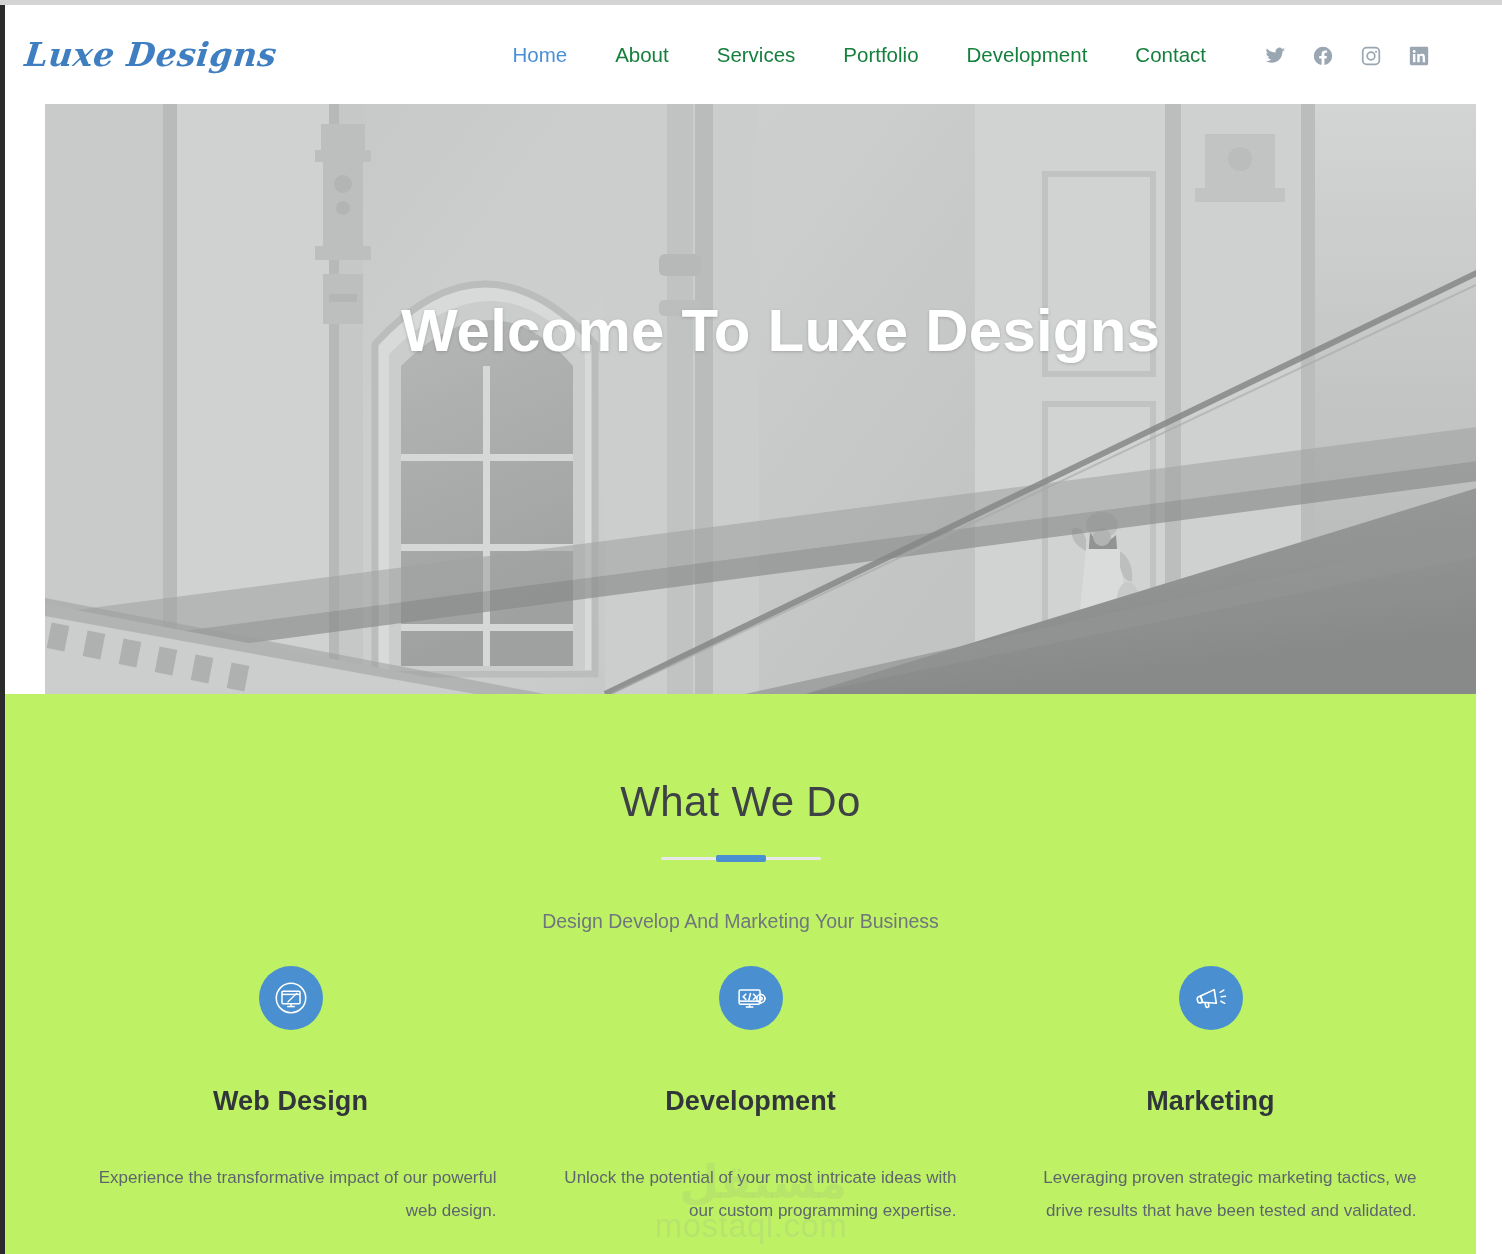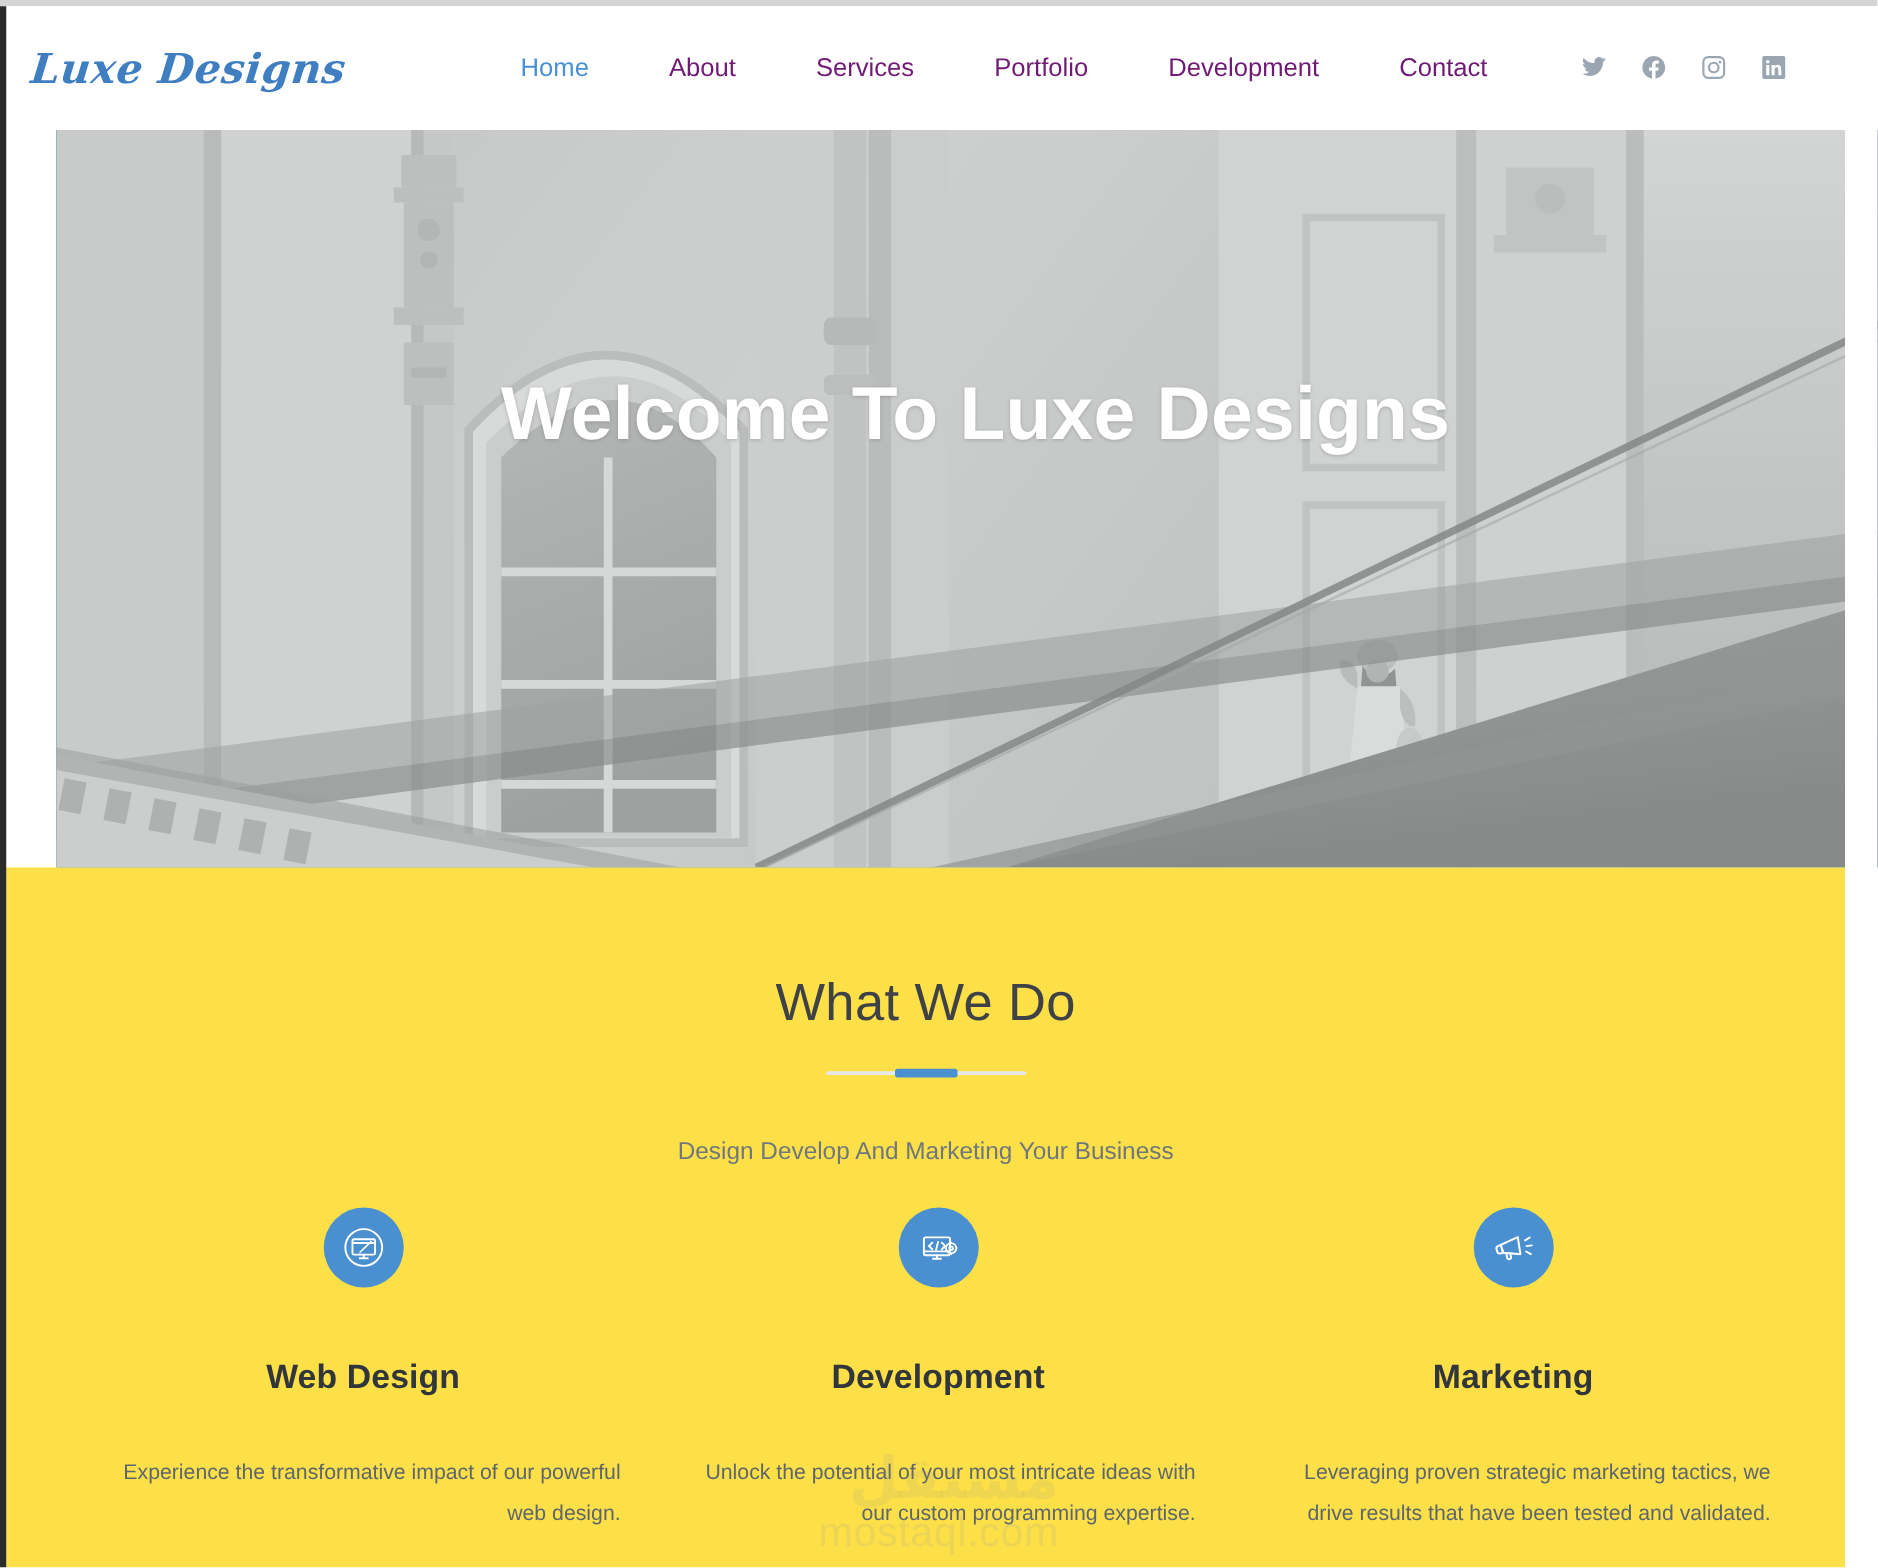--- a/index.html
+++ b/index.html
@@ -61,28 +61,28 @@
     font-weight: 700;
     font-size: 33px;
     letter-spacing: 0.5px;
     color: #3f7fc1;
     transform: skewX(-6deg);
     white-space: nowrap;
   }
 
   .nav {
     display: flex;
-    align-items: flex-start;
+    align-items: flex-end;
     margin-left: auto;
     margin-right: 46px;
-    gap: 16px;
+    gap: 0;
   }
   .nav-link {
     font-size: 20.5px;
-    color: #701a75;
+    color: #15803d;
     padding: 0 24px;
     white-space: nowrap;
     cursor: pointer;
     text-decoration: none;
   }
   .nav-link.active { color: #4a90d9; }
 
   .socials {
     display: flex;
     align-items: center;
@@ -155,21 +155,21 @@
     letter-spacing: 2.6px;
     cursor: pointer;
   }
 
   
   .services {
     position: absolute;
     top: 694px; left: 5px;
     width: 1471px;
     height: 560px;
-    background: #fde047;
+    background: #bef264;
     text-align: center;
   }
   .section-title {
     margin-top: 84px;
     font-size: 42px;
     font-weight: 500;
     color: #3e4246;
     letter-spacing: 0.3px;
   }
   .divider {

